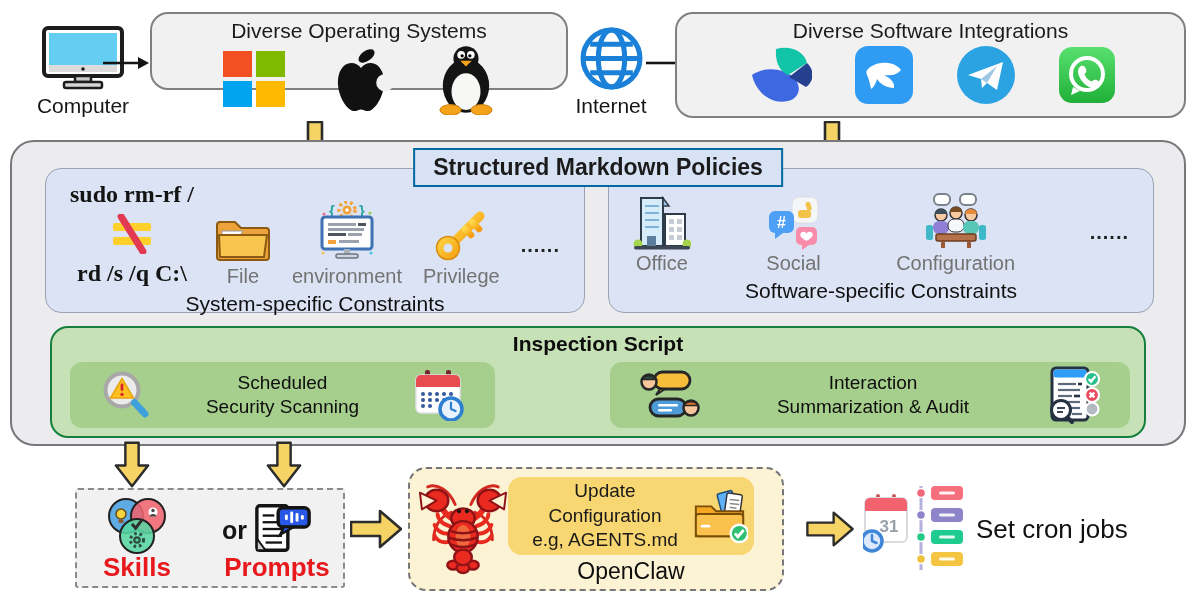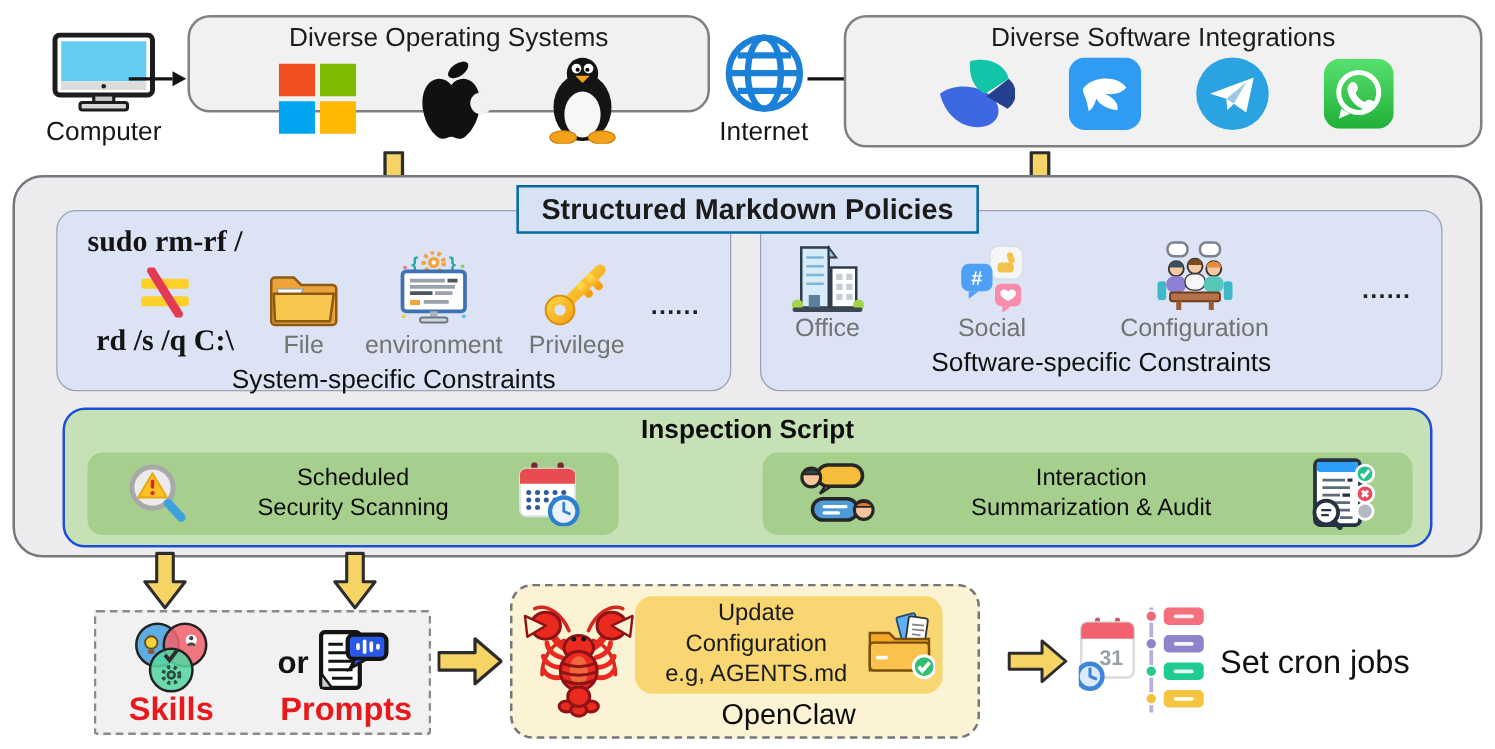--- a/index.html
+++ b/index.html
@@ -17,21 +17,21 @@
           padding:4px 18px;white-space:nowrap}
   .bluebox{background:#dbe3f4;border:1.5px solid #9aa3b3;border-radius:16px;box-sizing:border-box;
            display:flex;flex-direction:column}
   .bluerow{flex:1;display:flex;align-items:flex-end;justify-content:space-between;padding:12px 24px 0}
   .item{display:flex;flex-direction:column;align-items:center;gap:3px}
   .itemlbl{font-size:20px;color:#737373;line-height:1.05}
   .cap{font-size:21px;text-align:center;padding:5px 0 9px;color:#101010}
   .cmds{display:flex;flex-direction:column;align-items:center;gap:6px;
         font-family:"Liberation Serif",serif;font-weight:700;font-size:24px;color:#141414}
   .dots{font-size:20px;font-weight:700;padding-bottom:30px;letter-spacing:1px;color:#222}
-  .greenbox{background:#c7e1b6;border:2px solid #1d4ed8;border-radius:18px;box-sizing:border-box;position:absolute}
+  .greenbox{background:#c7e1b6;border:2px solid #15803d;border-radius:18px;box-sizing:border-box;position:absolute}
   .greentitle{font-size:21px;font-weight:700;text-align:center;padding-top:4px;color:#0d0d0d}
   .greeninner{position:absolute;background:#a6cf8d;border-radius:12px;display:flex;align-items:center;
               justify-content:space-between;padding:0 30px;box-sizing:border-box}
   .gtext{font-size:19px;text-align:center;line-height:1.25;color:#0e0e0e}
   .dashgray{border:2.5px dashed #8a8a8a;background:#f1f1f2;border-radius:3px;box-sizing:border-box}
   .dashyellow{border:2.5px dashed #75767a;background:#fcf2d4;border-radius:18px;box-sizing:border-box}
   .redlbl{color:#e8191d;font-weight:700;font-size:26px;text-align:center}
   .orlbl{font-weight:700;font-size:25px;color:#141414;text-align:right}
   .cfgbox{position:absolute;background:#f8d671;border-radius:14px;display:flex;align-items:center;box-sizing:border-box}
   .cfgtext{flex:1;text-align:center;font-size:19px;line-height:1.3;color:#1a1a1a}

